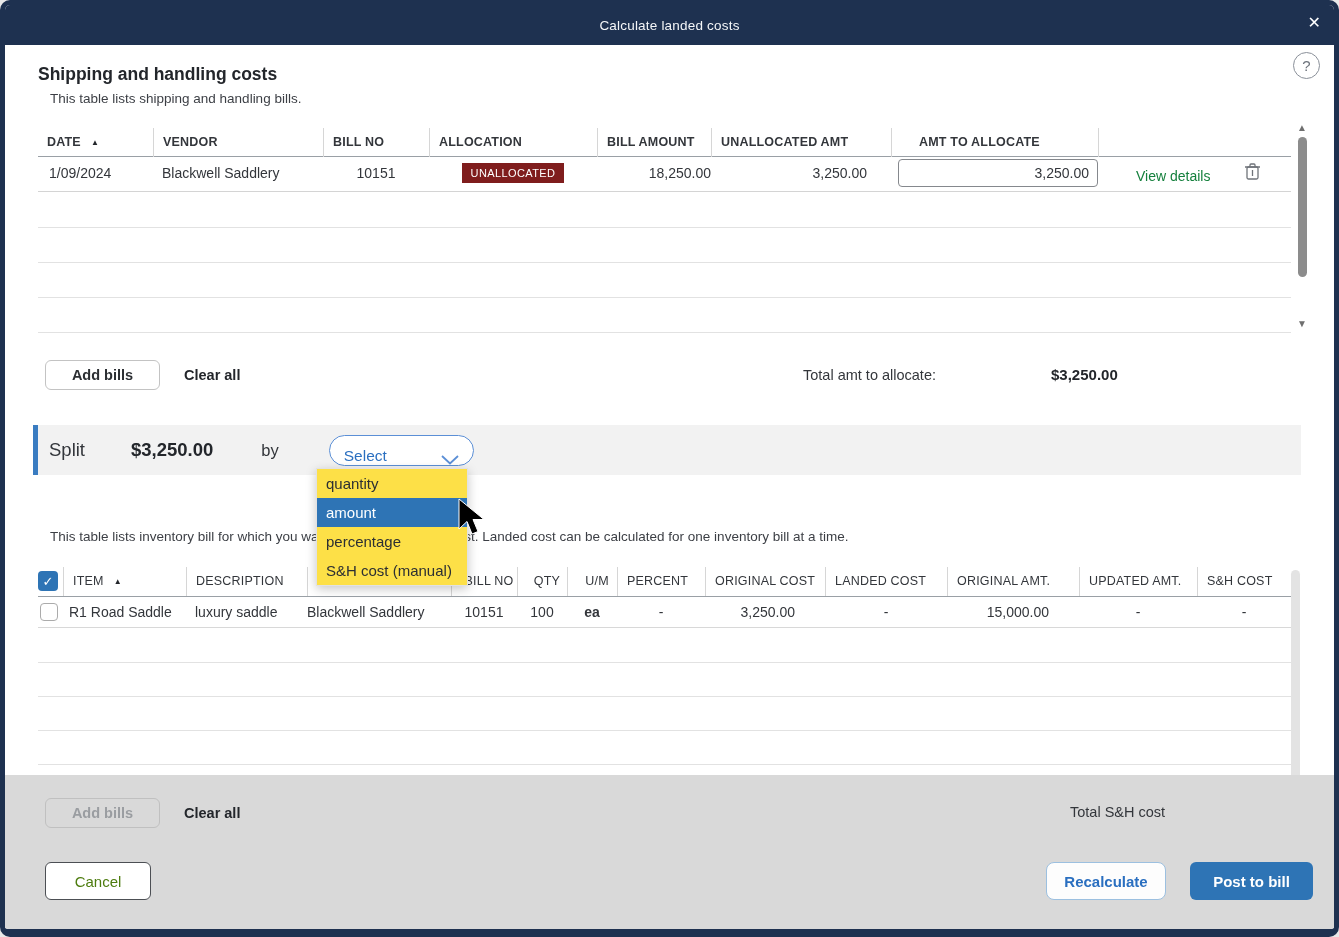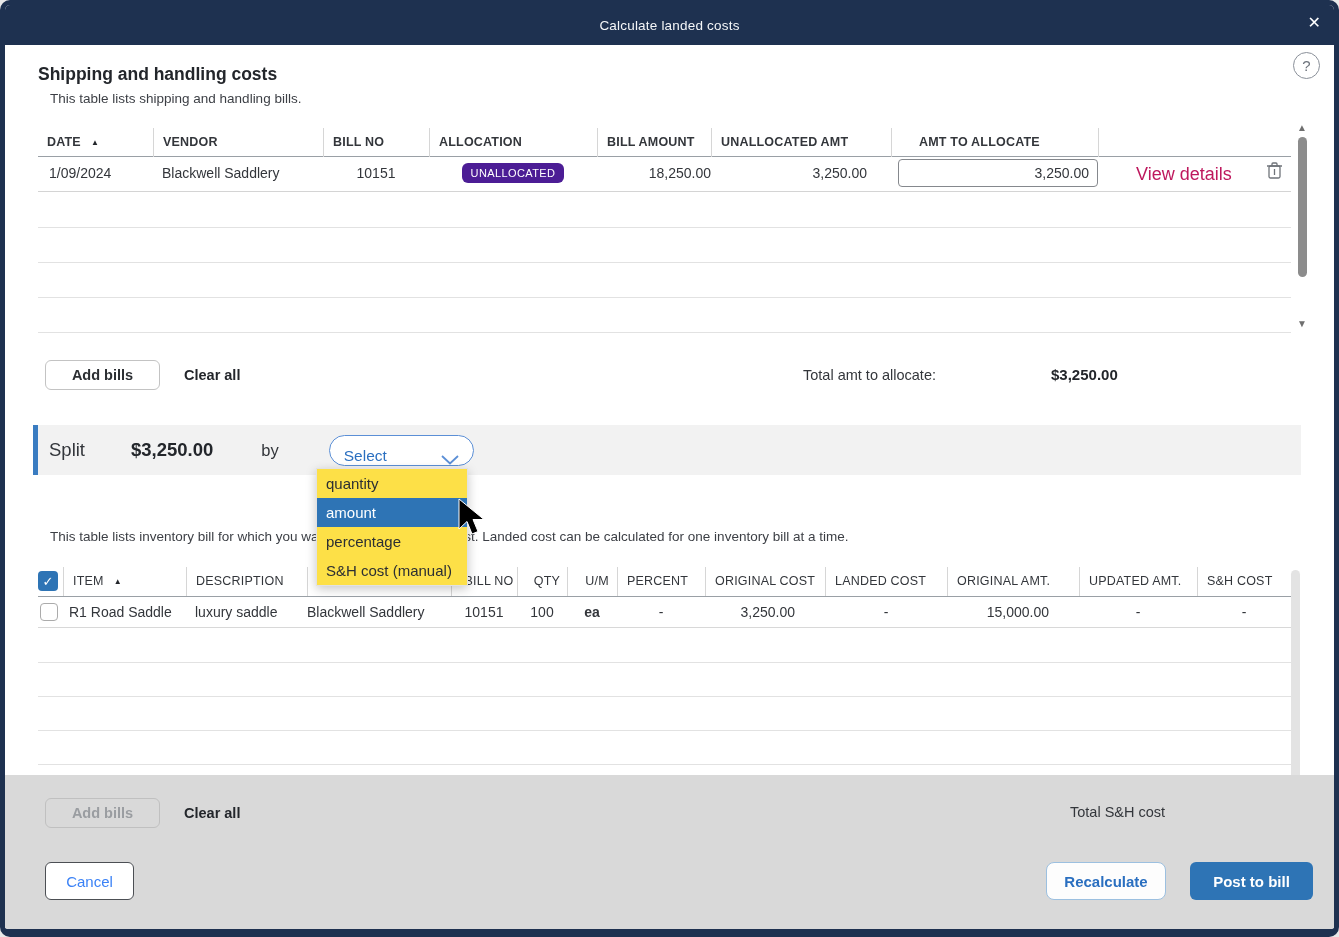--- a/index.html
+++ b/index.html
@@ -22,23 +22,23 @@
   .sort { font-size:8px; margin-left:10px; color:#23262b; }
   .emptyline { position:absolute; left:33px; width:1253px; border-bottom:1px solid #e2e2e2; }
 
   
   .c-date{width:115px}.c-vendor{width:170px}.c-billno{width:106px;}
   .c-alloc{width:168px}.c-billamt{width:114px}.c-unalloc{width:180px}
   .c-amt{width:207px}.c-actions{width:193px}
   .num { justify-content:flex-end; text-align:right; }
   .tdata .c-billno { text-align:center; }
 
-  .badge { display:inline-block; background:#4c1d95; color:#fff; font-size:11px; letter-spacing:.4px; padding:4px 9px; border-radius:6px; }
+  .badge { display:inline-block; background:#7f1d1d; color:#fff; font-size:11px; letter-spacing:.4px; padding:4px 9px; border-radius:0; }
   .amt-input { width:200px; height:28px; border:1.5px solid #85888d; border-radius:4px; font-size:14px; color:#33363b; text-align:right; padding-right:8px; font-family:"Liberation Sans",sans-serif; background:#fff; }
-  .link { color:#be185d; font-size:18px; cursor:pointer;margin-top:16px; }
+  .link { color:#15803d; font-size:14px; cursor:pointer;margin-top:16px; }
   .trash { margin-left:30px; cursor:pointer; display:inline-flex; }
 
   
   .sbar { position:absolute; width:12px; display:flex; flex-direction:column; align-items:center; }
   .sb-arrow { color:#6f6f6f; font-size:10px; line-height:1; }
   .sb-thumb { width:9px; background:#8c8c8c; border-radius:5px; }
   .sb-thumb.faint { background:#e3e3e3; }
 
   .btn { display:inline-flex; align-items:center; justify-content:center; border-radius:6px; font-family:"Liberation Sans",sans-serif; font-size:14.5px; cursor:pointer; background:#fff; }
   .addbills { position:absolute; left:40px; width:115px; height:30px; border:1px solid #c3c3c3; font-weight:bold; color:#2c2f33; }
@@ -69,21 +69,21 @@
   .c-um{width:50px;justify-content:center;text-align:center}.c-pct{width:88px}
   .c-ocost{width:120px}.c-lcost{width:122px}.c-oamt{width:132px}.c-uamt{width:118px}.c-shc{width:94px}
   .thead .c-chk { padding-left:0; }
   .cen { text-align:center; justify-content:center; }
   .numpad { text-align:right; padding-right:30px; }
 
   .chk { width:20px; height:20px; border-radius:4px; background:#2e74b5; color:#fff; font-size:13px; display:flex; align-items:center; justify-content:center; cursor:pointer; }
   .chk.empty { background:#fff; border:1.5px solid #ababab; width:18px; height:18px; }
 
   .footerarea { position:absolute; left:-5px; right:-5px; bottom:-8px; top:770px; background:#d9d9d9; border-bottom:8px solid #1e3150; }
-  .cancel { position:absolute; left:40px; top:857px; width:89px; height:38px; border:1.5px solid #4c4f54; border-radius:6px; color:#3b82f6; font-size:15px; }
+  .cancel { position:absolute; left:40px; top:857px; width:106px; height:38px; border:1.5px solid #4c4f54; border-radius:6px; color:#4d7c0f; font-size:15px; }
   .recalc { position:absolute; left:1041px; top:857px; width:120px; height:38px; border:1.5px solid #9cc0e0; border-radius:8px; color:#2a6fc0; font-weight:bold; font-size:15px; background:#fdfdfd; }
   .postbill { position:absolute; left:1185px; top:857px; width:123px; height:38px; background:#2e74b5; border:none; border-radius:6px; color:#fff; font-weight:bold; font-size:15px; }
 </style>
 </head>
 <body>
 
 <div class="window">
 
   <div class="titlebar">
     <span class="title">Calculate landed costs</span>

